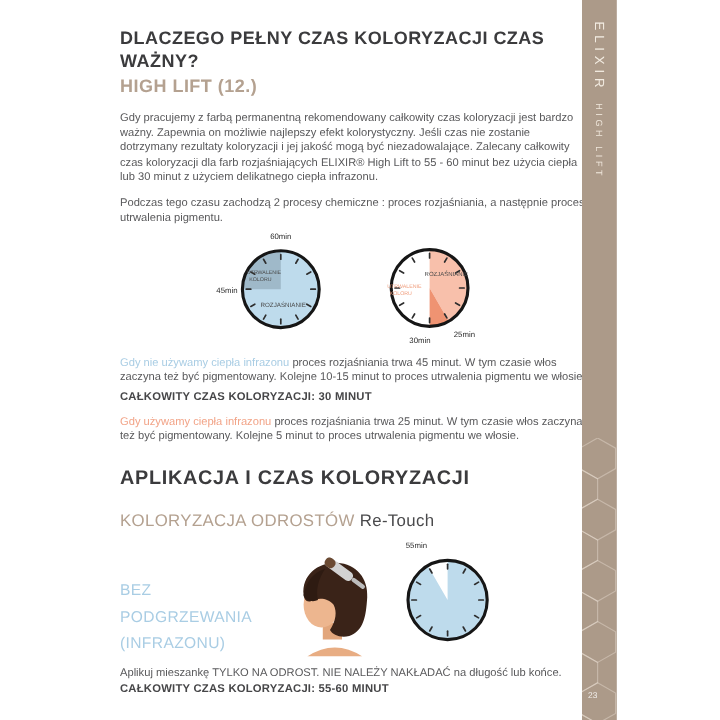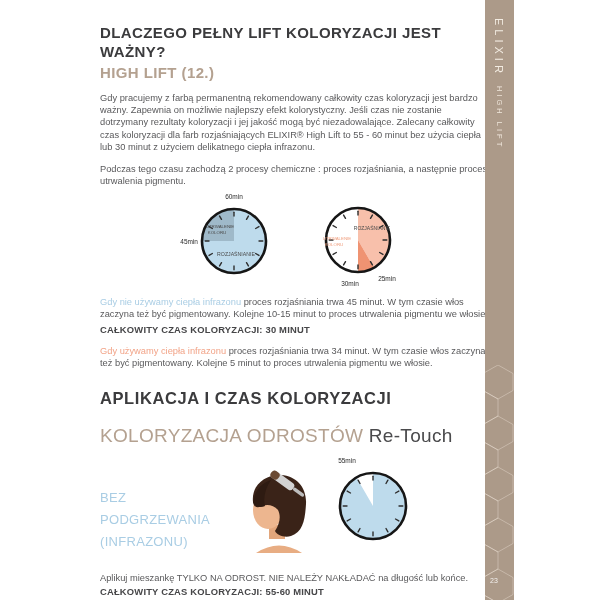--- a/index.html
+++ b/index.html
@@ -16,36 +16,36 @@
   
   .content{position:absolute;left:100px;top:24px;width:392px;color:#59595b;}
   .title{font-size:15px;font-weight:bold;color:#3b3b3d;letter-spacing:0.4px;line-height:1.25;margin:0;}
   .subtitle{font-size:15px;font-weight:bold;color:#b4a190;letter-spacing:0.4px;margin:2px 0 0 0;}
   .body-p{font-size:9.3px;line-height:1.34;margin:11px 0 0 0;color:#59595b;}
   .clocks-row{display:flex;justify-content:center;gap:14px;margin-top:2px;}
   .lead-blue{color:#a9cde4;}
   .lead-salmon{color:#f2a488;text-align:right;}
   .total{font-size:9.4px;font-weight:bold;color:#464648;letter-spacing:0.2px;margin:3px 0 0 0;}
   .h3{font-size:16.5px;font-weight:bold;color:#3b3b3d;letter-spacing:0.6px;margin:20px 0 0 0;}
-  .subline{font-size:19px;margin:17px 0 0 0;letter-spacing:0.3px;}
+  .subline{font-size:14px;margin:17px 0 0 0;letter-spacing:0.3px;}
   .subline .tan{color:#b4a190;}
   .subline .dark{color:#4a4a4c;}
   .illu-row{display:flex;align-items:flex-end;margin-top:6px;}
   .blue-col{width:140px;font-size:13px;color:#a9cde4;letter-spacing:0.3px;line-height:1.7;padding-top:4px;}
   .head-svg{margin-top:12px;}
-  .apply-note{font-size:9.3px;margin:20px 0 0 0;color:#59595b;}
+  .apply-note{font-size:9.3px;margin:8px 0 0 0;color:#59595b;}
   svg text{font-family:"Liberation Sans",sans-serif;}
 </style>
 </head>
 <body>
 
 <div class="page">
 
   <div class="content">
-    <h1 class="title">DLACZEGO PEŁNY LIFT KOLORYZACJI JEST WAŻNY?</h1>
+    <h1 class="title">DLACZEGO PEŁNY CZAS KOLORYZACJI CZAS WAŻNY?</h1>
     <h2 class="subtitle">HIGH LIFT (12.)</h2>
 
     <p class="body-p">Gdy pracujemy z farbą permanentną rekomendowany całkowity czas koloryzacji jest bardzo ważny. Zapewnia on możliwie najlepszy efekt kolorystyczny. Jeśli czas nie zostanie dotrzymany rezultaty koloryzacji i jej jakość mogą być niezadowalające. Zalecany całkowity czas koloryzacji dla farb rozjaśniających ELIXIR® High Lift to 55 - 60 minut bez użycia ciepła lub 30 minut z użyciem delikatnego ciepła infrazonu.</p>
     <p class="body-p" style="margin-top:9px;">Podczas tego czasu zachodzą 2 procesy chemiczne : proces rozjaśniania, a następnie  proces utrwalenia pigmentu.</p>
 
     <div class="clocks-row">
       <svg viewBox="0 0 110 98" width="110" height="98">
           <circle cx="55" cy="51" r="32" fill="#bedbec"></circle>
           <path d="M55,51 L23,51.00000000000001 A32,32 0 0 1 54.999999999999964,19 Z" fill="#9fb9c9"></path>
           <line x1="55" y1="26" x2="55" y2="22.2" stroke="#2e2e2e" stroke-width="1.4" stroke-linecap="round"></line>
@@ -88,21 +88,21 @@
           <text x="34" y="50" fill="#f0a080" font-size="4.4" text-anchor="middle">UTRWALENIE</text>
           <text x="31" y="56" fill="#f0a080" font-size="4.4" text-anchor="middle">KOLORU</text>
           <text x="47" y="96" fill="#2b2b2b" font-size="6.5" text-anchor="middle">30min</text>
           <text x="84" y="91" fill="#2b2b2b" font-size="6.5" text-anchor="middle">25min</text>
         </svg>
     </div>
 
     <p class="body-p" style="margin-top:6px;"><span class="lead-blue">Gdy nie używamy ciepła infrazonu</span><span> proces rozjaśniania trwa 45 minut. W tym czasie włos zaczyna też być pigmentowany. Kolejne 10-15 minut to proces utrwalenia pigmentu we włosie.</span></p>
     <p class="total">CAŁKOWITY CZAS KOLORYZACJI: 30 MINUT</p>
 
-    <p class="body-p" style="margin-top:10px;"><span class="lead-salmon">Gdy używamy ciepła infrazonu</span><span>  proces rozjaśniania trwa 34 minut. W tym czasie włos zaczyna też być pigmentowany. Kolejne 5 minut to proces utrwalenia pigmentu we włosie.</span></p>
+    <p class="body-p" style="margin-top:10px;"><span class="lead-salmon">Gdy używamy ciepła infrazonu</span><span>  proces rozjaśniania trwa 25 minut. W tym czasie włos zaczyna też być pigmentowany. Kolejne 5 minut to proces utrwalenia pigmentu we włosie.</span></p>
 
     <h2 class="h3">APLIKACJA I CZAS  KOLORYZACJI</h2>
 
     <p class="subline"><span class="tan">KOLORYZACJA ODROSTÓW</span><span class="dark"> Re-Touch</span></p>
 
     <div class="illu-row">
       <div class="blue-col">
         <div>BEZ PODGRZEWANIA</div>
         <div>(INFRAZONU)</div>
       </div>

